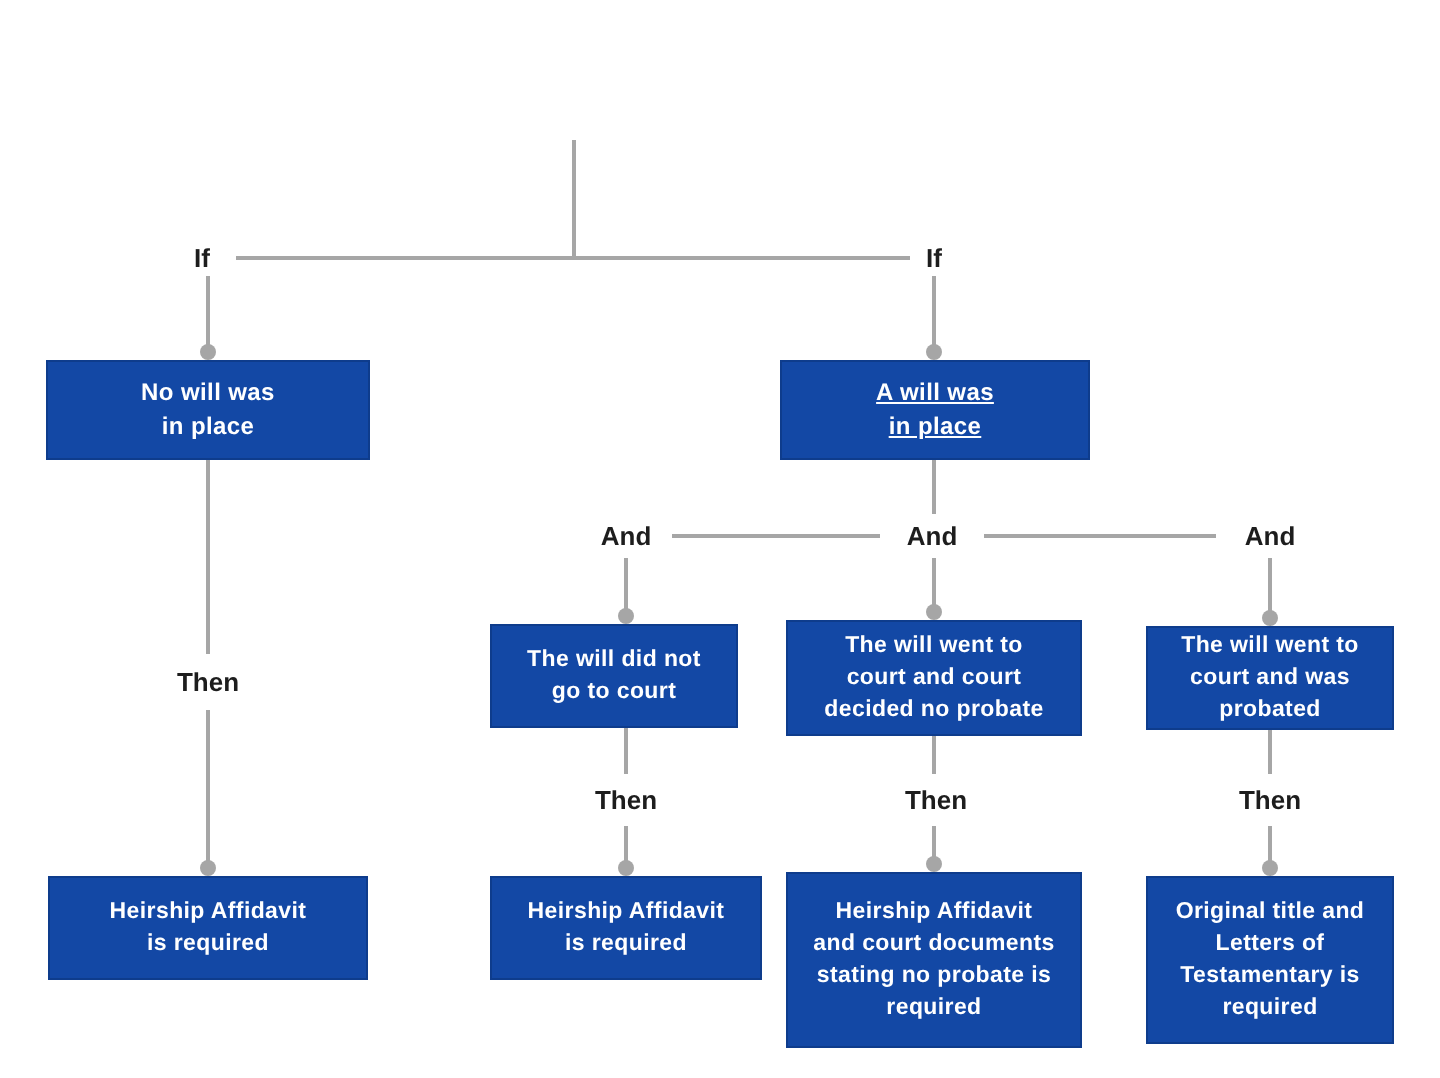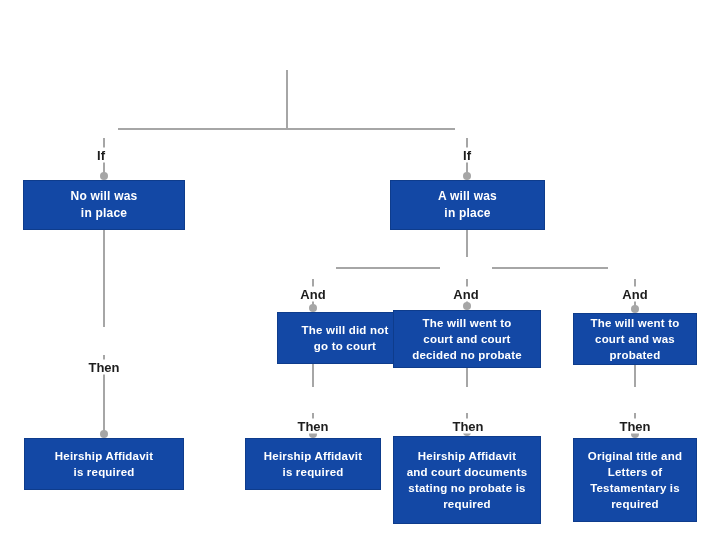--- a/index.html
+++ b/index.html
@@ -36,21 +36,20 @@
   }
   .edge-label{
     position:absolute;
     transform:translate(-50%,-50%);
     color:var(--label-text);
     font-size:13px;
     font-weight:bold;
     background:var(--bg);
     padding:0 4px;
     white-space:nowrap;
-    margin-top:26px;
   }
   .line{position:absolute;background:var(--connector);}
   .line.v{width:2px;}
   .line.h{height:2px;}
   .dot{
     position:absolute;
     width:8px;height:8px;
     border-radius:50%;
     background:var(--connector);
     transform:translate(-50%,-50%);
@@ -99,24 +98,24 @@
   <div class="edge-label" style="left:466px;top:268px;">And</div>
   <div class="edge-label" style="left:635px;top:268px;">And</div>
   <div class="edge-label" style="left:104px;top:341px;">Then</div>
   <div class="edge-label" style="left:313px;top:400px;">Then</div>
   <div class="edge-label" style="left:468px;top:400px;">Then</div>
   <div class="edge-label" style="left:635px;top:400px;">Then</div>
 
 
   <div class="node" style="left:23px;top:180px;width:162px;height:50px;font-size:12px;">No will was
 in place</div>
-  <div class="node" style="left:390px;top:180px;width:155px;height:50px;font-size:12px;">A will was
+  <div class="node" style="left:390px;top:180px;width:155px;height:50px;font-size:12px;text-decoration:underline;">A will was
 in place</div>
 
-  <div class="node" style="left:245px;top:312px;width:136px;height:52px;margin-left:32px;">The will did not
+  <div class="node" style="left:245px;top:312px;width:124px;height:52px;">The will did not
 go to court</div>
   <div class="node" style="left:393px;top:310px;width:148px;height:58px;">The will went to
 court and court
 decided no probate</div>
   <div class="node" style="left:573px;top:313px;width:124px;height:52px;">The will went to
 court and was
 probated</div>
 
   <div class="node" style="left:24px;top:438px;width:160px;height:52px;">Heirship Affidavit
 is required</div>

